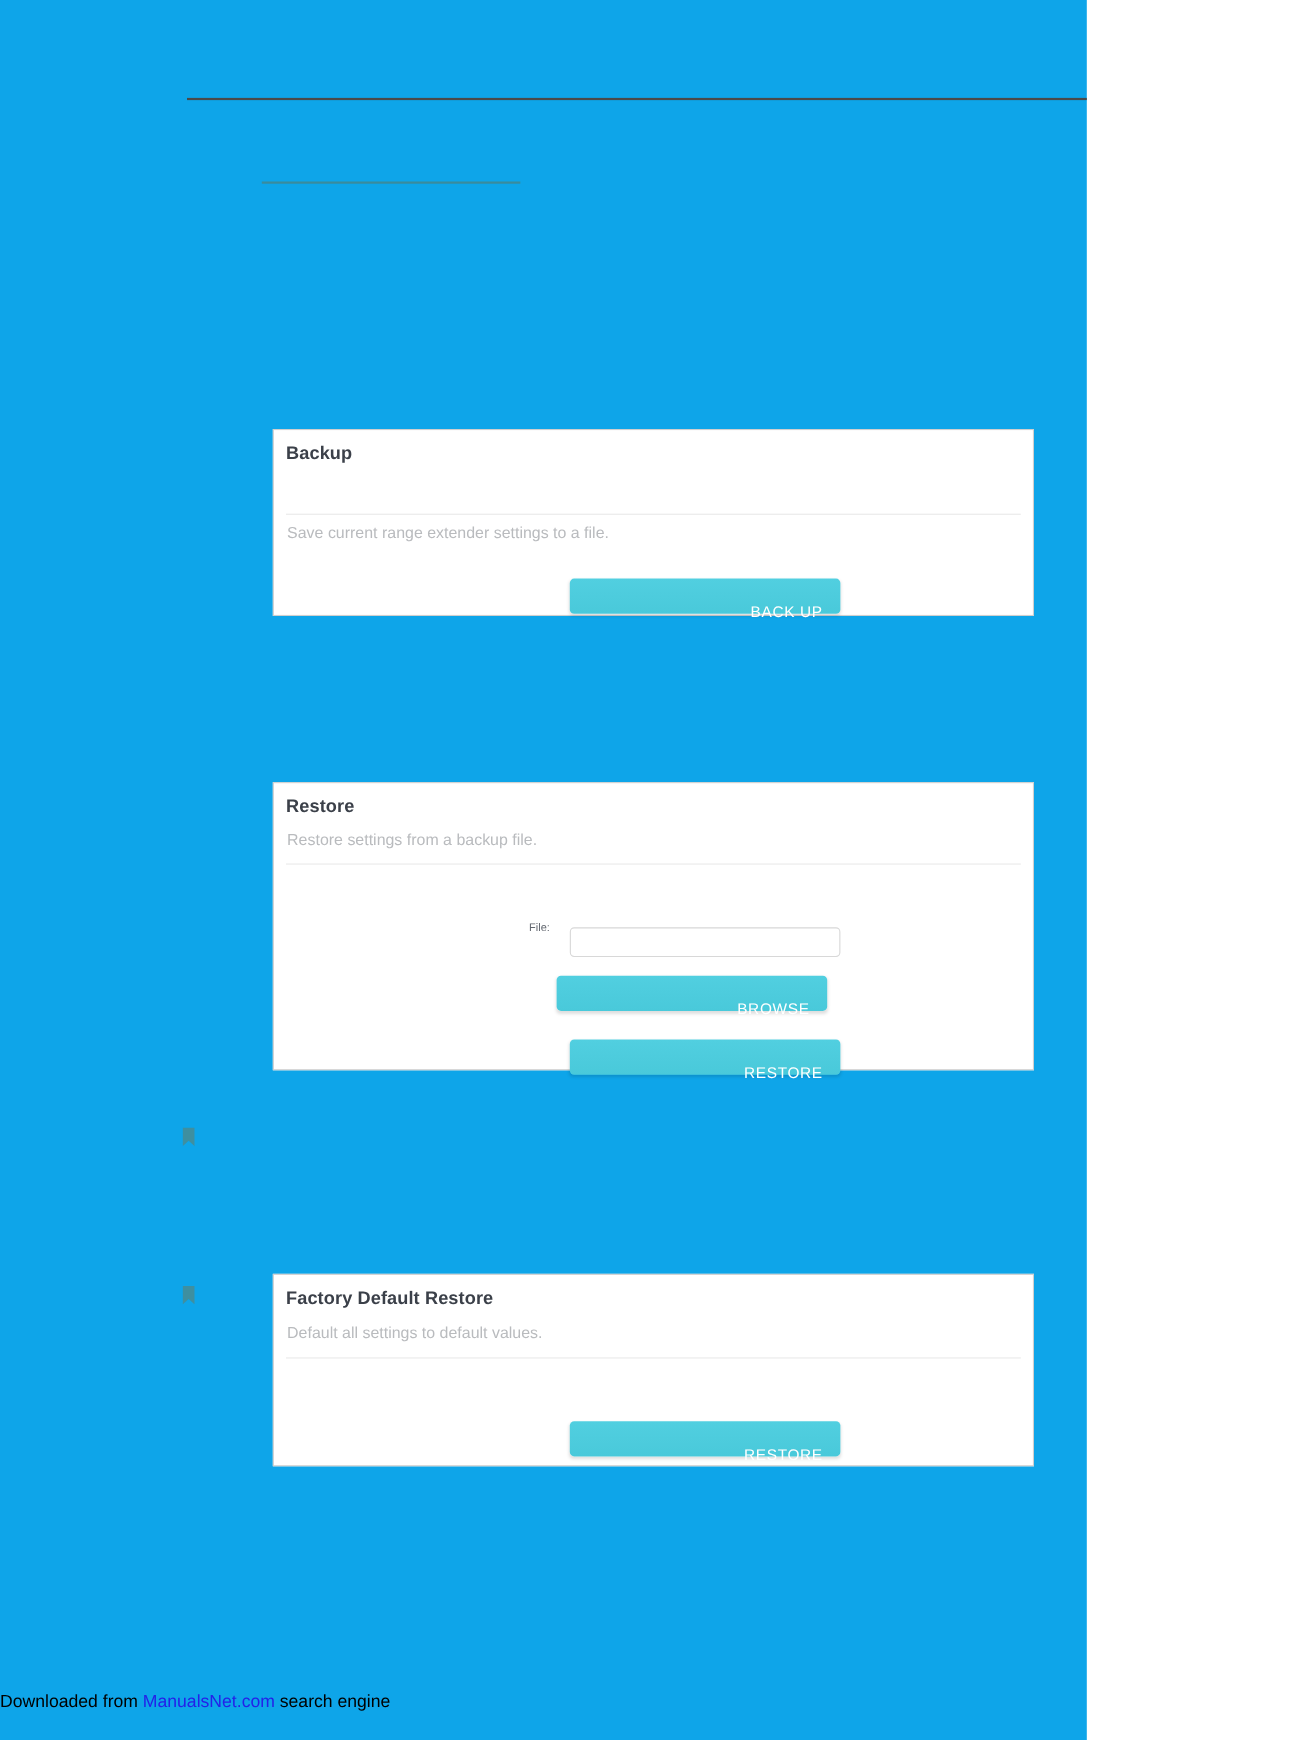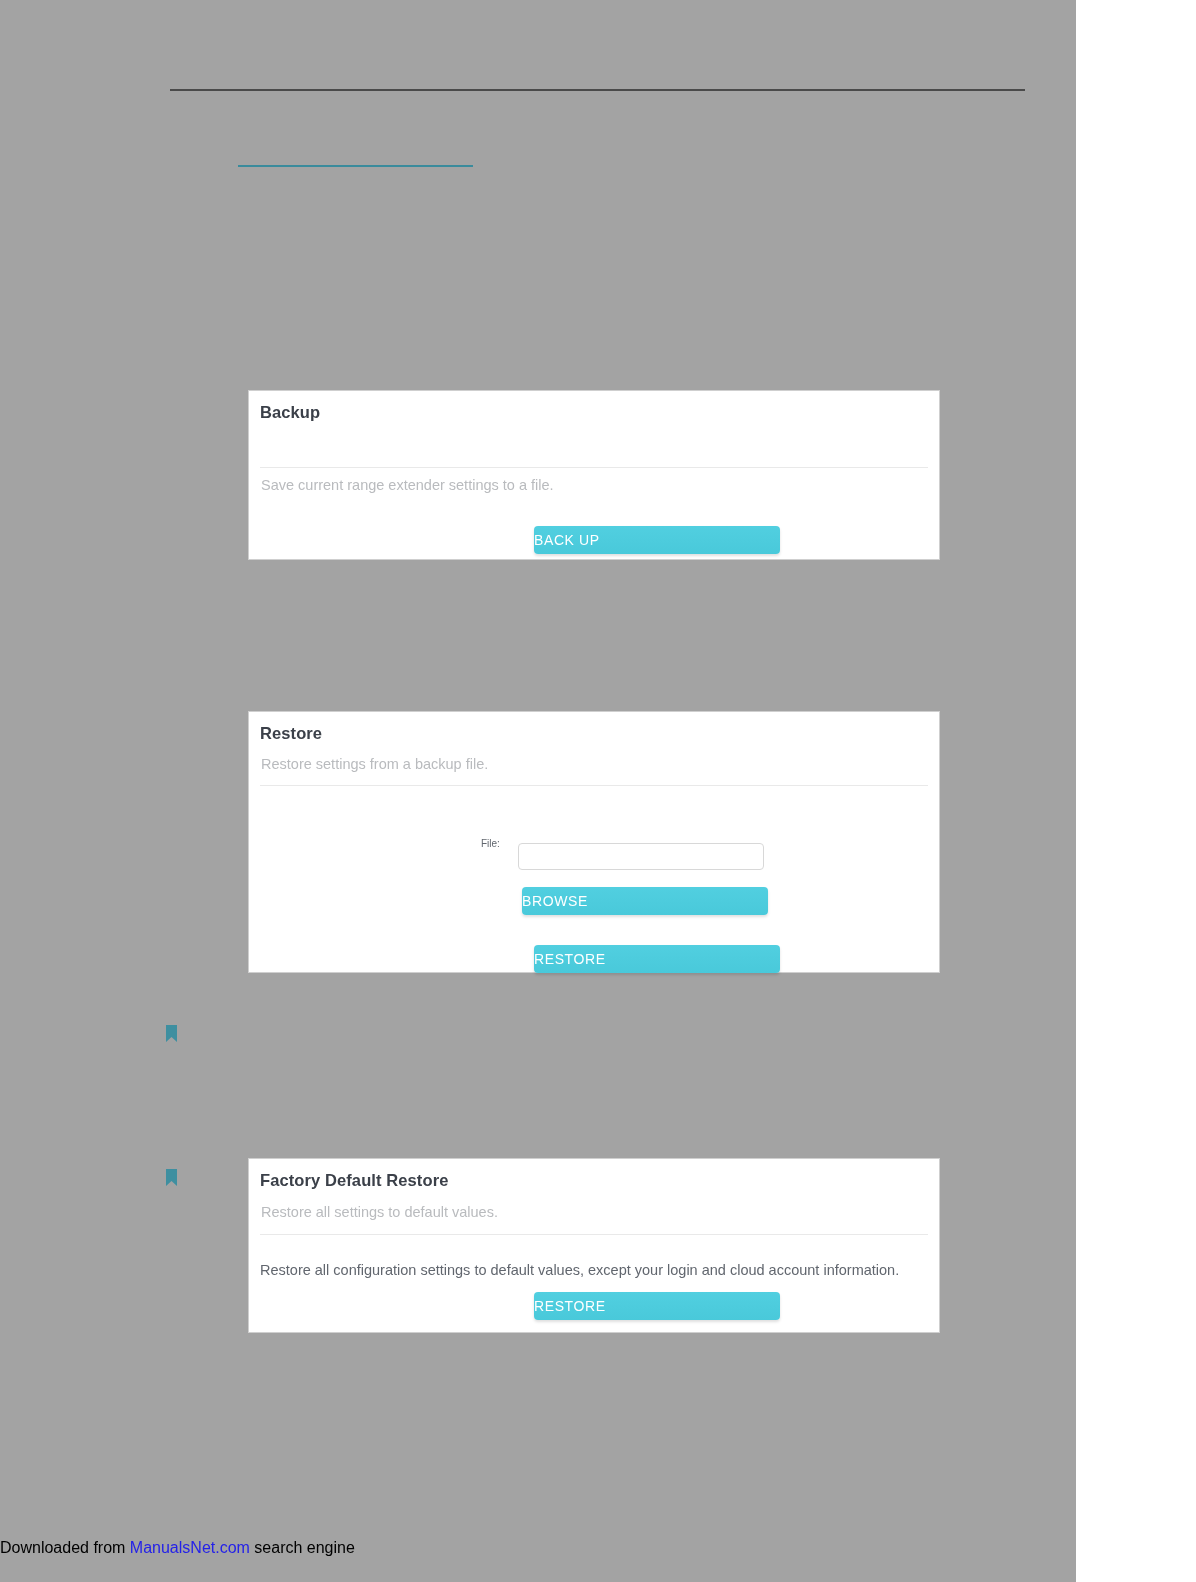--- a/index.html
+++ b/index.html
@@ -6,23 +6,23 @@
     margin: 0;
     padding: 0;
     background: #ffffff;
   }
   body {
     font-family: "Liberation Sans", sans-serif;
     -webkit-font-smoothing: antialiased;
   }
   .page {
     position: relative;
-    width: 1076px;
+    width: 988px;
     height: 1582px;
-    background: #a3a3a3;
+    background: #0ea5e9;
     overflow: hidden;
   }
 
   
   .top-rule {
     position: absolute;
     left: 170px;
     top: 89px;
     width: 855px;
     height: 2px;
@@ -99,25 +99,24 @@
     width: 246px;
     height: 28px;
     border: none;
     border-radius: 4px;
     background: linear-gradient(180deg, #51cfe0 0%, #49c9da 100%);
     color: #ffffff;
     font-family: "Liberation Sans", sans-serif;
     font-size: 14px;
     letter-spacing: 0.6px;
     line-height: 28px;
-    text-align: left;
-    padding: 0;
+    text-align: right;
+    padding: 16px;
     cursor: pointer;
     box-shadow: 0 2px 3px rgba(0,0,0,0.13);
-    margin-left: 16px;
   }
   .btn-backup          { left: 269px; top: 135px; }
   .btn-browse          { left: 257px; top: 175px; }
   .btn-restore-file    { left: 269px; top: 233px; }
   .btn-factory-restore { left: 269px; top: 133px; }
 
   
   .file-label {
     position: absolute;
     left: 232px;
@@ -195,23 +194,22 @@
     </svg>
   </span>
   <span class="bookmark-icon bm-2">
     <svg width="11" height="17" viewBox="0 0 11 17" xmlns="http://www.w3.org/2000/svg">
       <path d="M0 0 H11 V17 L5.5 12 L0 17 Z" fill="#3e8fa0"></path>
     </svg>
   </span>
 
   <div class="card card-factory">
     <div class="card-title">Factory Default Restore</div>
-    <div class="card-desc">Restore all settings to default values.</div>
+    <div class="card-desc">Default all settings to default values.</div>
     <div class="card-divider"></div>
-    <div class="card-body-text">Restore all configuration settings to default values, except your login and cloud account information.</div>
     <button class="btn btn-factory-restore">RESTORE</button>
   </div>
 
   <div class="footer">
     <span>Downloaded from </span><a class="link" href="#" style="text-decoration:none">ManualsNet.com</a><span> search engine</span>
   </div>
 
 </div>
 
 </body></html>

